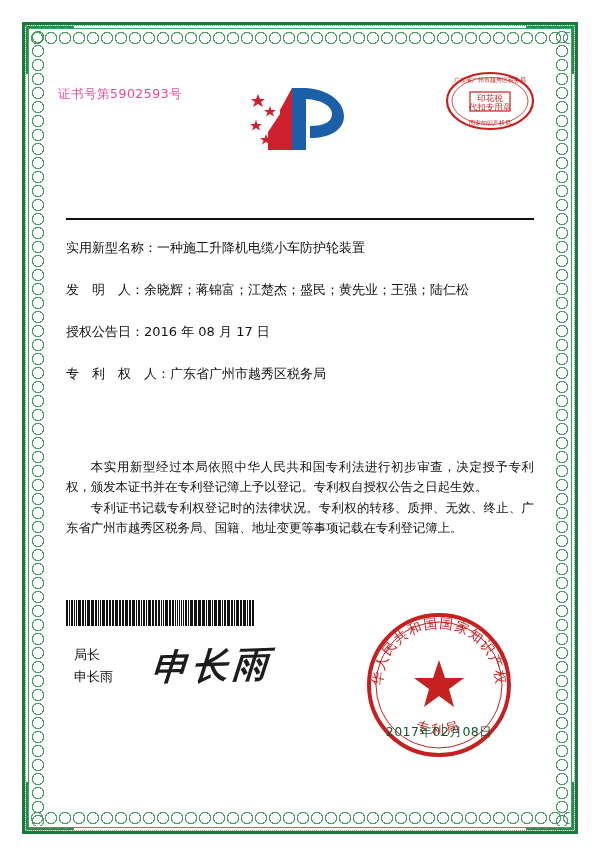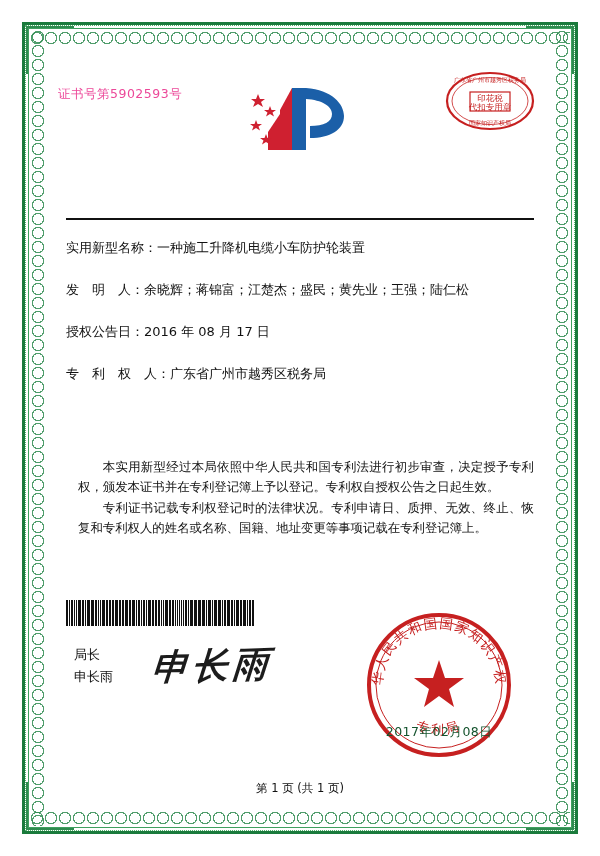--- a/index.html
+++ b/index.html
@@ -165,21 +165,21 @@
     position: absolute;
     left: 14px;
     right: 14px;
     top: 405px;
     font-size: 12.4px;
     line-height: 20px;
     color: #111;
     text-align: justify;
   }
   .body-text p {
-    margin: 0 0 1px 12px;
+    margin: 0 0 1px 0;
     text-indent: 2em;
   }
 
   
   .barcode {
     position: absolute;
     left: 14px;
     top: 548px;
     width: 208px;
     height: 26px;
@@ -306,21 +306,21 @@
       <div class="field">
         <span class="lbl">授权公告日：</span><span class="val">2016 年 08 月 17 日</span>
       </div>
       <div class="field">
         <span class="lbl">专　利　权　人：</span><span class="val">广东省广州市越秀区税务局</span>
       </div>
     </div>
 
     <div class="body-text">
       <p>本实用新型经过本局依照中华人民共和国专利法进行初步审查，决定授予专利权，颁发本证书并在专利登记簿上予以登记。专利权自授权公告之日起生效。</p>
-      <p>专利证书记载专利权登记时的法律状况。专利申请日、质押、无效、终止、恢复和专利权人的姓名或名称、国籍、地址变更等事项记载在专利登记簿上。</p>
+      <p>专利证书记载专利权登记时的法律状况。专利权的转移、质押、无效、终止、广东省广州市越秀区税务局、国籍、地址变更等事项记载在专利登记簿上。</p>
     </div>
 
     <div class="barcode"><i style="width:2px;margin-right:1px"></i><i style="width:1px;margin-right:1px"></i><i style="width:2px;margin-right:1px"></i><i style="width:1px;margin-right:1px"></i><i style="width:1px;margin-right:1px"></i><i style="width:3px;margin-right:1px"></i><i style="width:2px;margin-right:1px"></i><i style="width:1px;margin-right:1px"></i><i style="width:3px;margin-right:1px"></i><i style="width:3px;margin-right:1px"></i><i style="width:2px;margin-right:1px"></i><i style="width:1px;margin-right:1px"></i><i style="width:1px;margin-right:1px"></i><i style="width:3px;margin-right:1px"></i><i style="width:2px;margin-right:1px"></i><i style="width:2px;margin-right:1px"></i><i style="width:2px;margin-right:1px"></i><i style="width:3px;margin-right:1px"></i><i style="width:2px;margin-right:1px"></i><i style="width:2px;margin-right:1px"></i><i style="width:3px;margin-right:1px"></i><i style="width:2px;margin-right:1px"></i><i style="width:3px;margin-right:1px"></i><i style="width:1px;margin-right:1px"></i><i style="width:2px;margin-right:1px"></i><i style="width:1px;margin-right:1px"></i><i style="width:2px;margin-right:1px"></i><i style="width:1px;margin-right:1px"></i><i style="width:3px;margin-right:1px"></i><i style="width:2px;margin-right:1px"></i><i style="width:2px;margin-right:1px"></i><i style="width:2px;margin-right:1px"></i><i style="width:1px;margin-right:1px"></i><i style="width:1px;margin-right:1px"></i><i style="width:3px;margin-right:1px"></i><i style="width:2px;margin-right:1px"></i><i style="width:2px;margin-right:1px"></i><i style="width:1px;margin-right:1px"></i><i style="width:1px;margin-right:1px"></i><i style="width:1px;margin-right:1px"></i><i style="width:1px;margin-right:1px"></i><i style="width:1px;margin-right:1px"></i><i style="width:2px;margin-right:1px"></i><i style="width:1px;margin-right:1px"></i><i style="width:3px;margin-right:1px"></i><i style="width:3px;margin-right:1px"></i><i style="width:3px;margin-right:1px"></i><i style="width:3px;margin-right:1px"></i><i style="width:1px;margin-right:1px"></i><i style="width:3px;margin-right:1px"></i><i style="width:1px;margin-right:1px"></i><i style="width:3px;margin-right:1px"></i><i style="width:3px;margin-right:1px"></i><i style="width:1px;margin-right:1px"></i><i style="width:2px;margin-right:1px"></i><i style="width:3px;margin-right:1px"></i><i style="width:2px;margin-right:1px"></i><i style="width:1px;margin-right:1px"></i><i style="width:3px;margin-right:1px"></i><i style="width:2px;margin-right:1px"></i><i style="width:3px;margin-right:1px"></i><i style="width:1px;margin-right:1px"></i><i style="width:2px;margin-right:1px"></i><i style="width:2px;margin-right:1px"></i></div>
 
     <div class="sig-block">
       <div>局长</div>
       <div>申长雨</div>
     </div>
     <div class="sig-hand">申长雨</div>
 
@@ -335,15 +335,14 @@
         </text>
         <text fill="#c62020" font-size="13" font-family="'DejaVu Sans',sans-serif" letter-spacing="3">
           <textPath href="#sealArcBottom" startOffset="50%" text-anchor="middle">专利局</textPath>
         </text>
 
         <polygon points="75,50 81,68 100,68 85,79 90,97 75,86 60,97 65,79 50,68 69,68" fill="#c62020"></polygon>
       </svg>
     </div>
     <div class="seal-date">2017年02月08日</div>
 
-    <div class="footer">第 1 页 (共 1 页)</div>
   </div>
 </div>
 
 </body></html>

